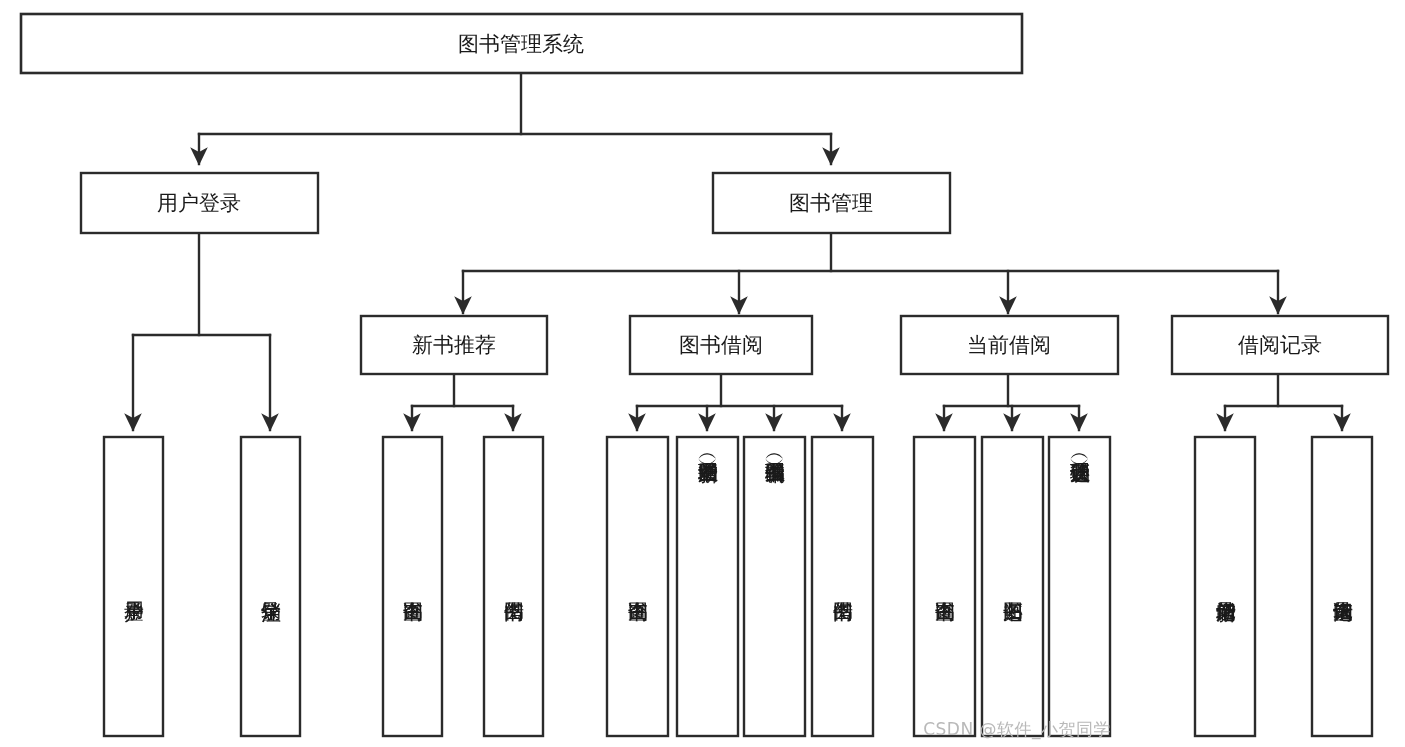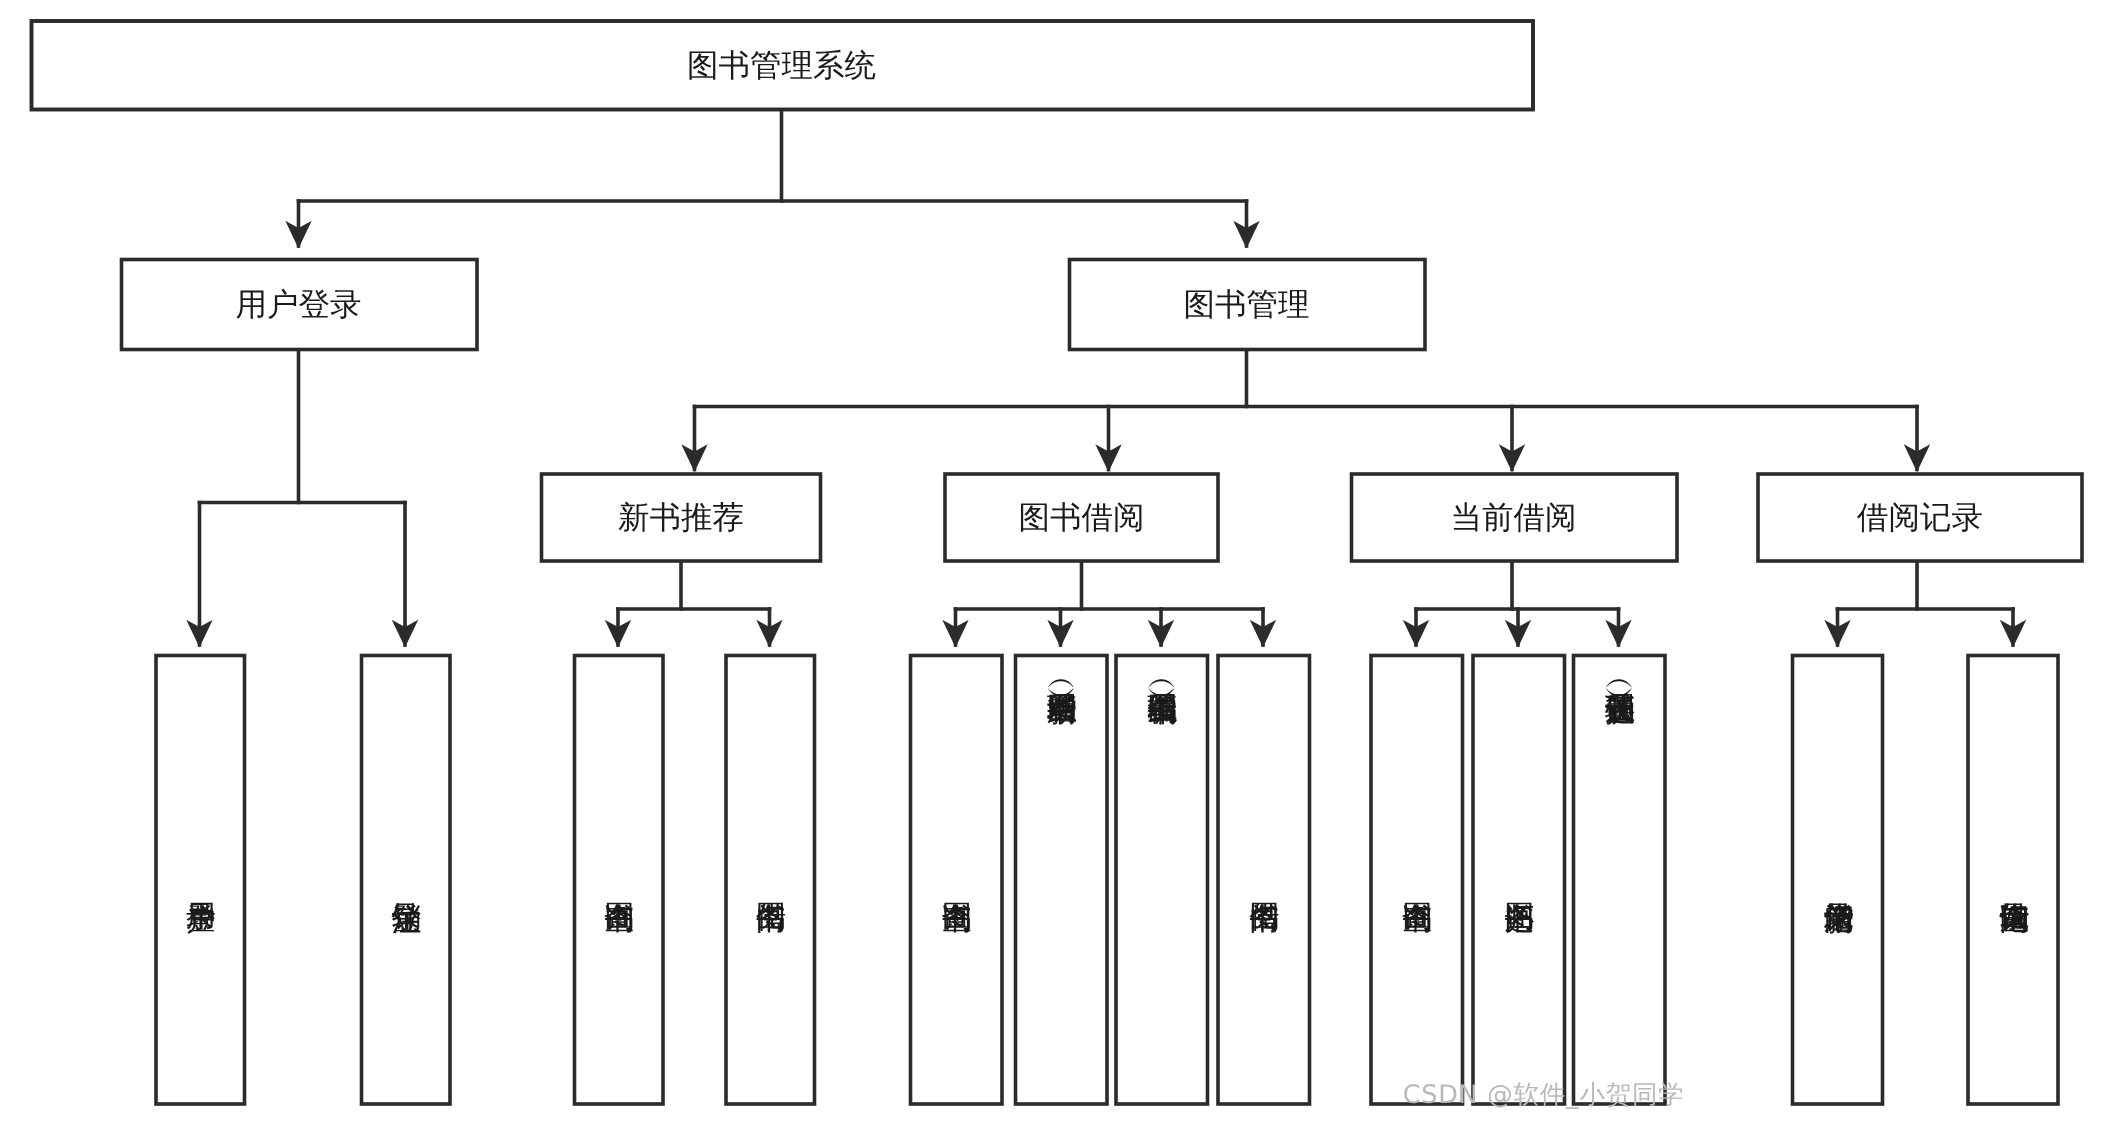--- a/index.html
+++ b/index.html
@@ -46,21 +46,21 @@
     fill: #1a1a1a;
     text-anchor: middle;
     dominant-baseline: middle;
   }
   .node-label.vertical {
     font-size: 20px;
     text-anchor: middle;
   }
   .watermark {
     position: absolute;
-    right: 12px;
+    right: 24px;
     bottom: 6px;
     font-family: "DejaVu Sans", "Liberation Sans", sans-serif;
     font-size: 17px;
     color: #b9b9b9;
     letter-spacing: 0.5px;
     white-space: nowrap;
     pointer-events: none;
     text-align: center;
   }
 </style>

